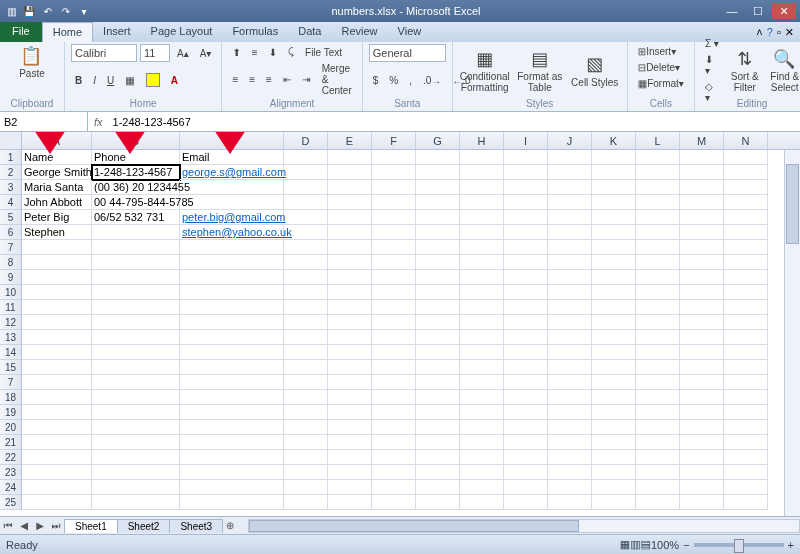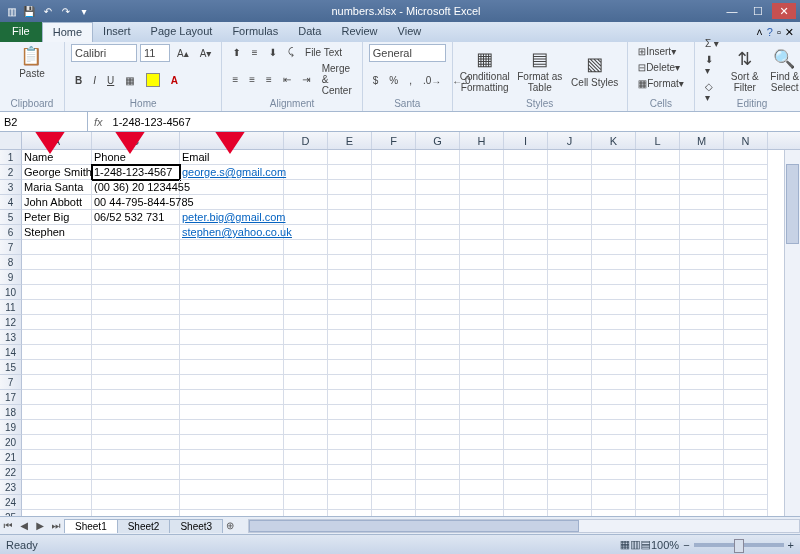--- a/index.html
+++ b/index.html
@@ -513,37 +513,20 @@
         <div class="cell" style="width: 44px;"></div>
         <div class="cell" style="width: 44px;"></div>
         <div class="cell" style="width: 44px;"></div>
         <div class="cell" style="width: 44px;"></div>
         <div class="cell" style="width: 44px;"></div>
         <div class="cell" style="width: 44px;"></div>
         <div class="cell" style="width: 44px;"></div>
         <div class="cell" style="width: 44px;"></div>
       </div>
       <div class="row">
-        <div class="rh">17</div>
-        <div class="cell" style="width: 70px;"></div>
-        <div class="cell" style="width: 88px;"></div>
-        <div class="cell" style="width: 104px;"></div>
-        <div class="cell" style="width: 44px;"></div>
-        <div class="cell" style="width: 44px;"></div>
-        <div class="cell" style="width: 44px;"></div>
-        <div class="cell" style="width: 44px;"></div>
-        <div class="cell" style="width: 44px;"></div>
-        <div class="cell" style="width: 44px;"></div>
-        <div class="cell" style="width: 44px;"></div>
-        <div class="cell" style="width: 44px;"></div>
-        <div class="cell" style="width: 44px;"></div>
-        <div class="cell" style="width: 44px;"></div>
-        <div class="cell" style="width: 44px;"></div>
-      </div>
-      <div class="row">
         <div class="rh">18</div>
         <div class="cell" style="width: 70px;"></div>
         <div class="cell" style="width: 88px;"></div>
         <div class="cell" style="width: 104px;"></div>
         <div class="cell" style="width: 44px;"></div>
         <div class="cell" style="width: 44px;"></div>
         <div class="cell" style="width: 44px;"></div>
         <div class="cell" style="width: 44px;"></div>
         <div class="cell" style="width: 44px;"></div>
         <div class="cell" style="width: 44px;"></div>

